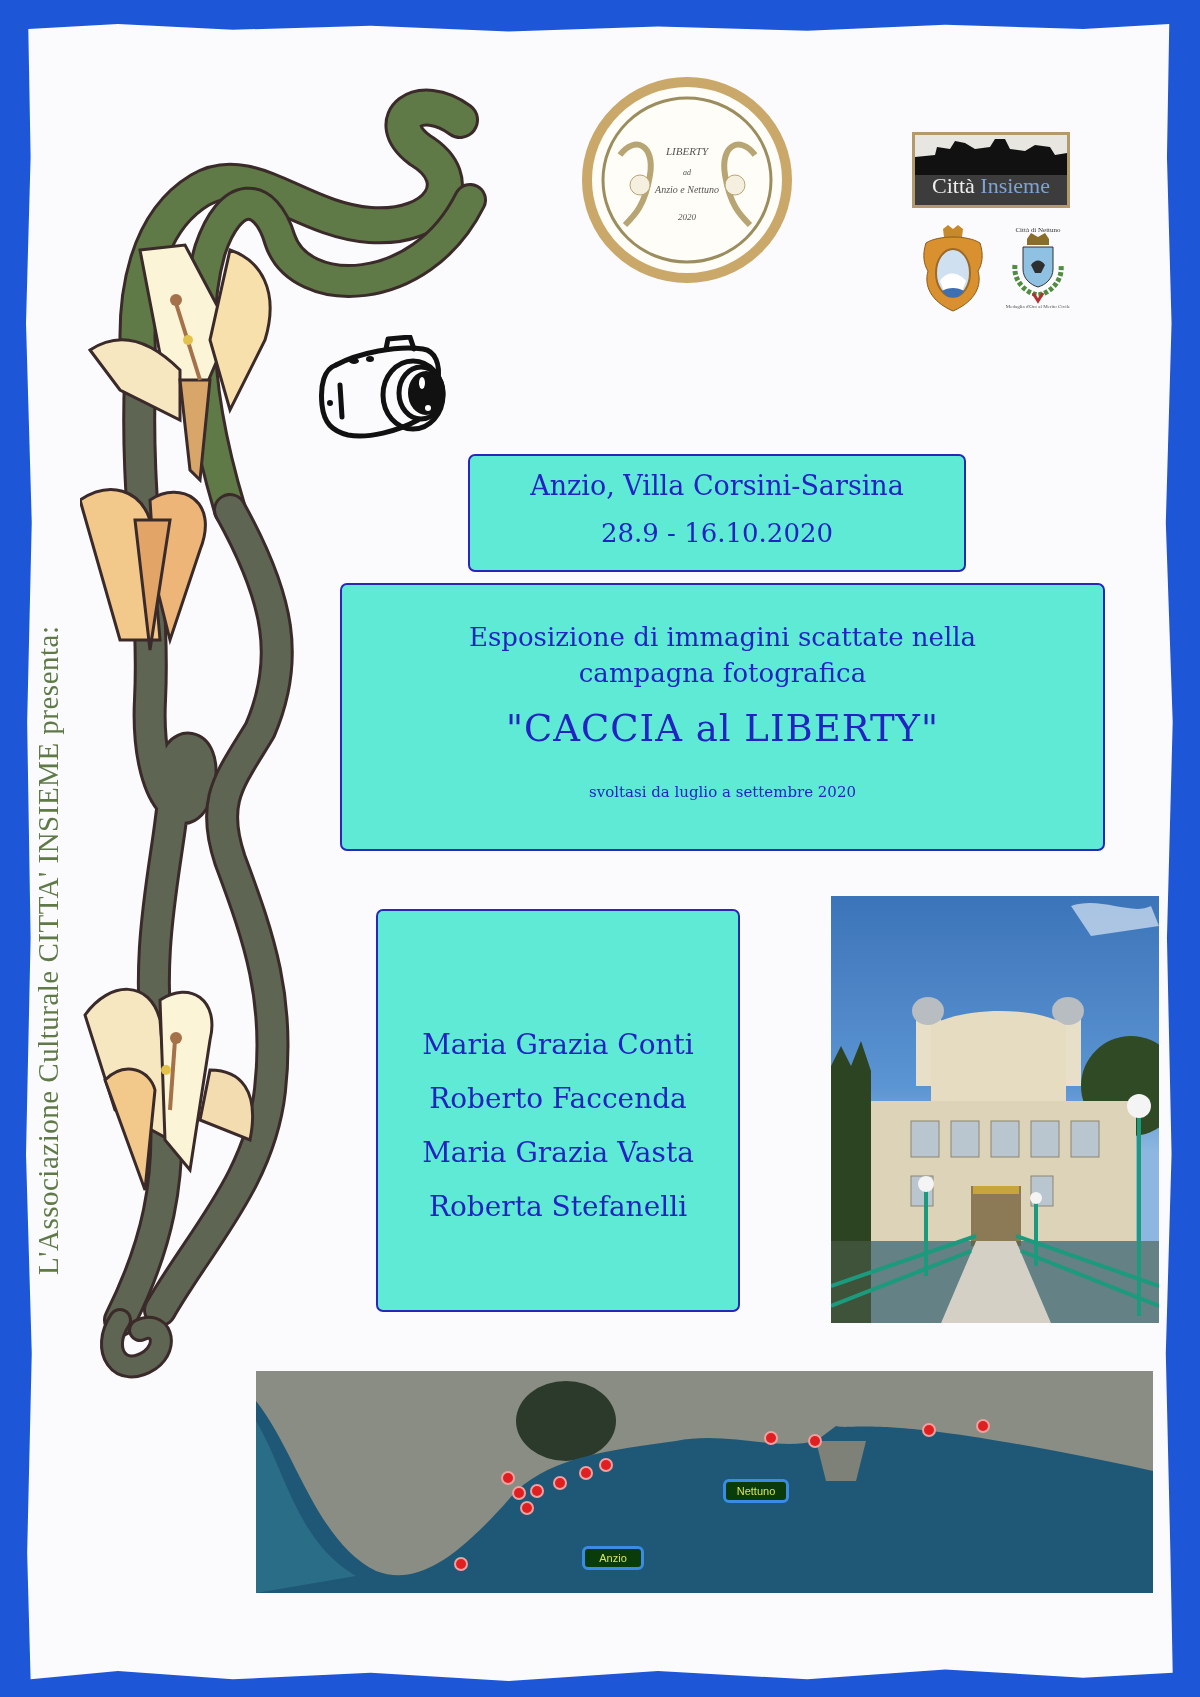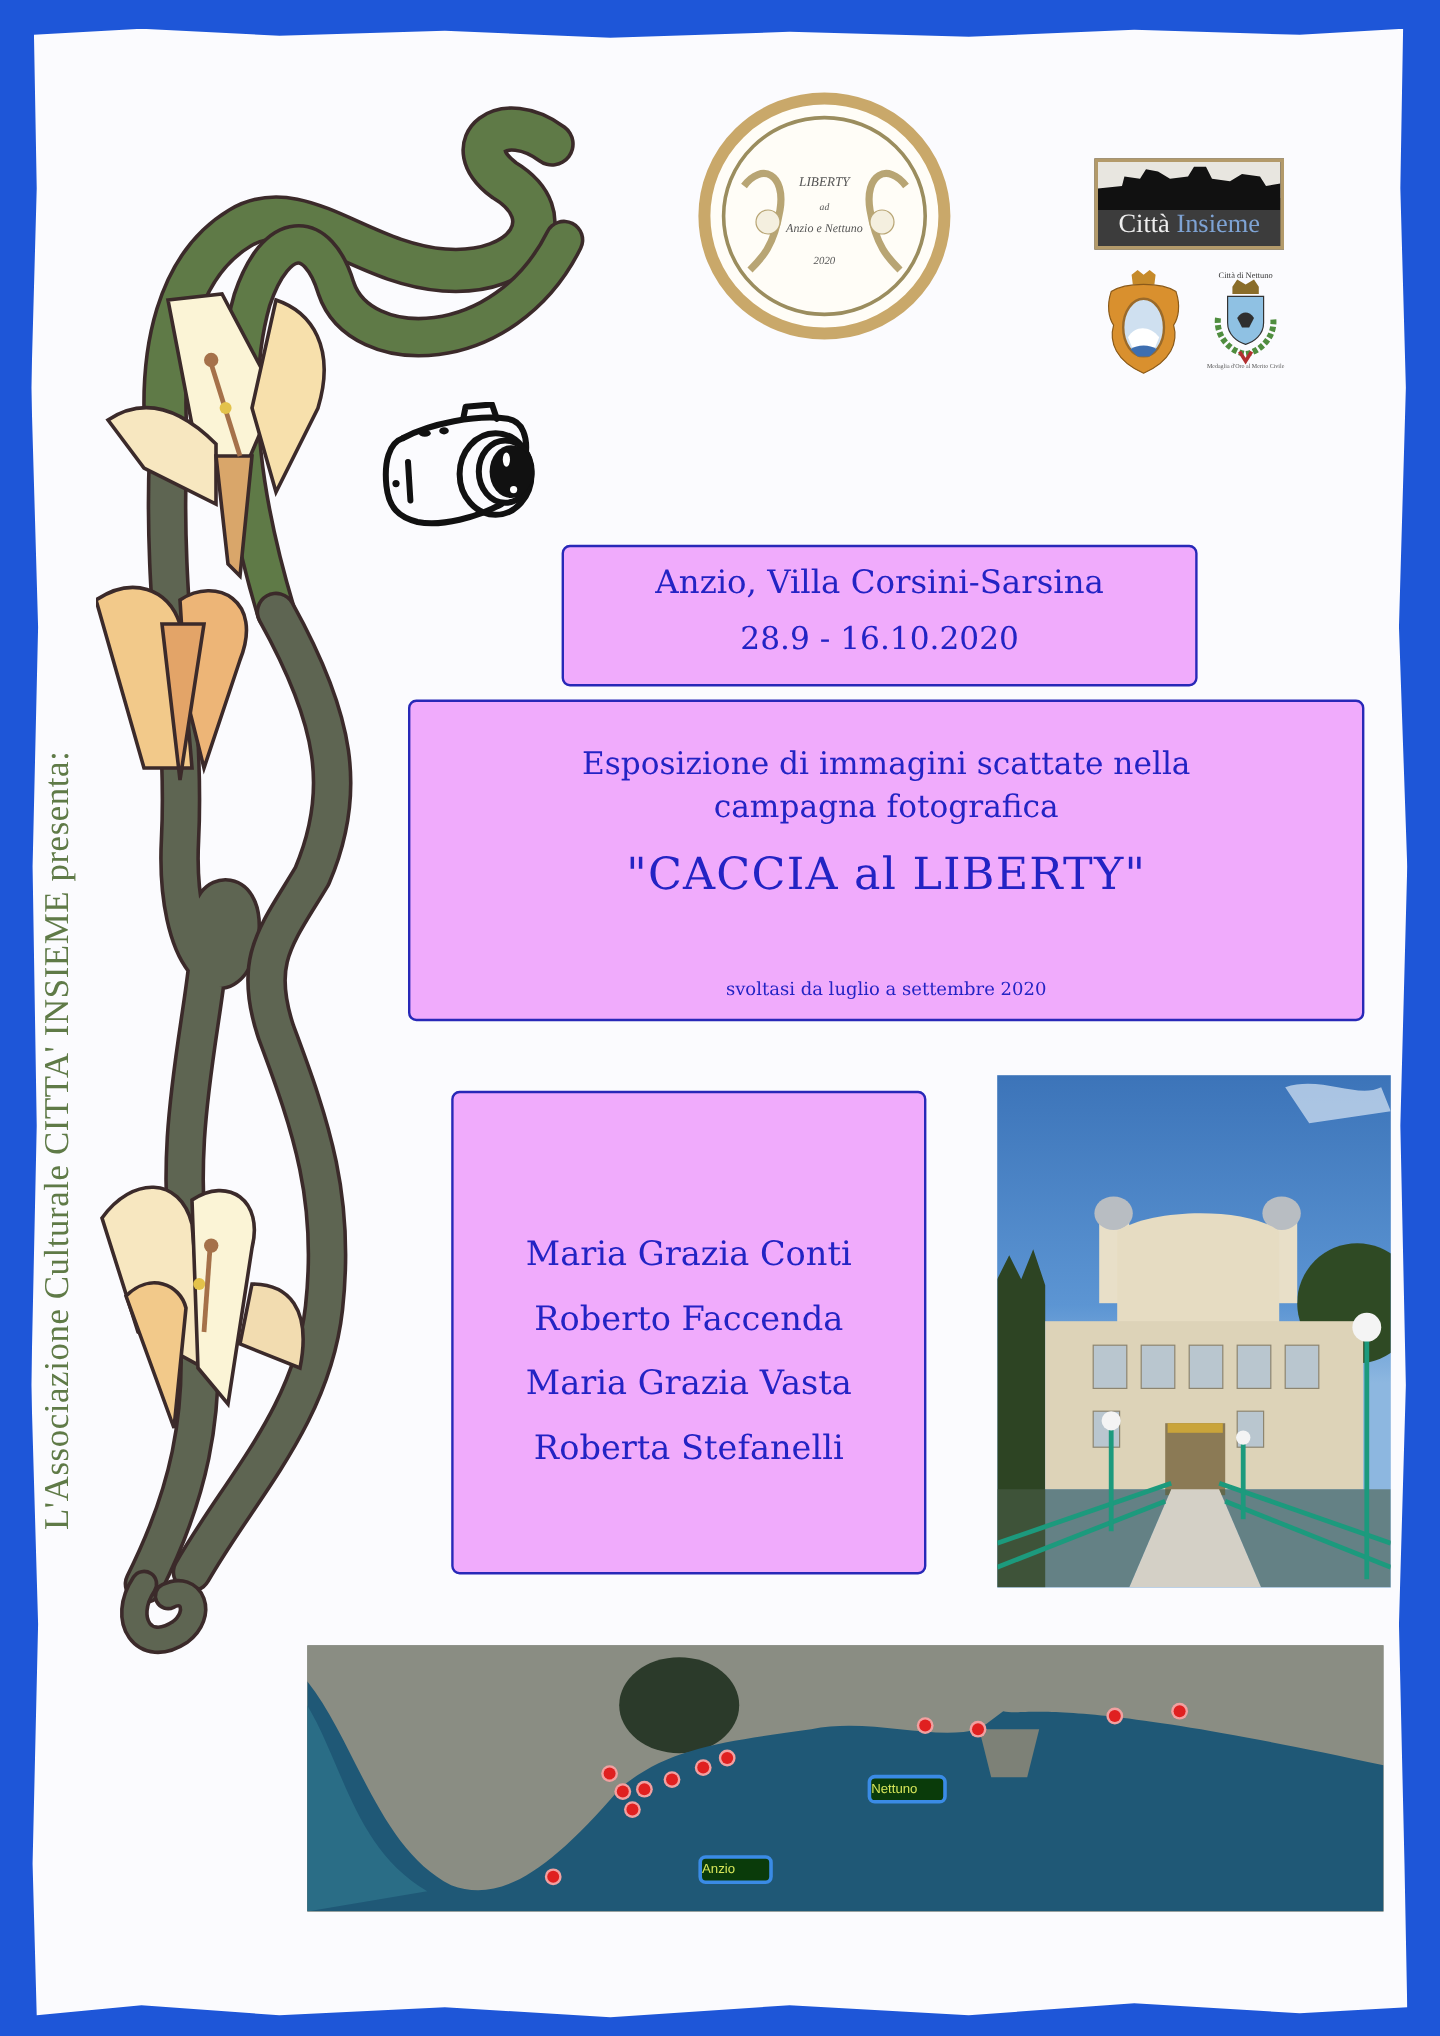--- a/index.html
+++ b/index.html
@@ -16,38 +16,38 @@
   .emblem{position:absolute;left:580px;top:75px;width:215px;height:210px;}
   .ci-logo{position:absolute;left:912px;top:132px;width:152px;height:70px;background:#3c3c3c;border:3px solid #b39a6a;overflow:hidden;}
   .ci-logo .sky{position:absolute;left:0;top:0;right:0;height:30px;background:#e8e6e0;}
   .ci-logo .txt{position:absolute;left:0;right:0;bottom:6px;text-align:center;color:#eeeeee;font-family:"Liberation Serif",serif;font-size:22px;}
   .ci-logo .txt span{color:#7ea3d4;}
   .crest1{position:absolute;left:918px;top:225px;}
   .crest2{position:absolute;left:1003px;top:225px;}
   .crest2-title{position:absolute;left:1003px;top:226px;width:70px;text-align:center;font-size:7px;color:#333;font-family:Liberation Serif, serif;}
   .crest2-caption{position:absolute;left:998px;top:304px;width:80px;text-align:center;font-size:5px;color:#555;font-family:"Liberation Serif",serif;}
   .camera{position:absolute;left:318px;top:335px;}
-  .box{position:absolute;border:2px solid #2828b8;border-radius:7px;background:#f0abfc;padding-left:32px;}
+  .box{position:absolute;border:2px solid #2828b8;border-radius:7px;background:#5eead4;}
   .blue{color:#2323c4;font-family:"DejaVu Serif",serif;text-align:center;}
   .date-box{left:468px;top:454px;width:494px;height:114px;z-index:3;}
   .date-box .l1{position:absolute;left:0;right:0;top:14px;font-size:27px;}
   .date-box .l2{position:absolute;left:0;right:0;top:62px;font-size:26px;}
   .desc-box{left:340px;top:583px;width:761px;height:264px;z-index:2;}
   .desc-box .l1{position:absolute;left:0;right:0;top:34px;font-size:26px;line-height:36px;}
   .desc-box .l3{position:absolute;left:0;right:0;top:122px;font-size:37px;letter-spacing:1px;}
-  .desc-box .l4{position:absolute;left:0;right:0;top:198px;font-size:15px;margin-top:32px;}
+  .desc-box .l4{position:absolute;left:0;right:0;top:198px;font-size:15px;}
   .authors-box{left:376px;top:909px;width:360px;height:399px;}
   .authors-box .hdr{position:absolute;left:0;right:0;top:58px;font-size:28px;}
   .authors-box ul{list-style:none;margin:0;padding:0;position:absolute;left:0;right:0;top:116px;}
   .authors-box li{font-size:28px;height:54px;line-height:36px;}
   .villa{position:absolute;left:831px;top:896px;width:328px;height:427px;overflow:hidden;
     background:linear-gradient(#3c74b9 0%,#5c95d3 45%,#8db7e0 60%);}
   .map{position:absolute;left:256px;top:1371px;width:897px;height:222px;overflow:hidden;background:#7d8278;}
   .map-label{position:absolute;background:#0a3b0a;border:3px solid #3a8be6;border-radius:6px;color:#d6e65a;
-    font-family:"Liberation Sans",sans-serif;font-size:11px;line-height:18px;}
+    font-family:"Liberation Sans",sans-serif;font-size:11px;text-align:center;line-height:18px;}
 </style>
 </head>
 <body>
 
 <div class="paper"></div>
 
 <div class="vert-text"><span>L'Associazione Culturale </span><b>CITTA' INSIEME</b><span> presenta:</span></div>
 
 <svg class="lily-art" width="420" height="1320" viewBox="0 0 420 1320">
   <g fill="none" stroke-linecap="round" stroke-linejoin="round">

